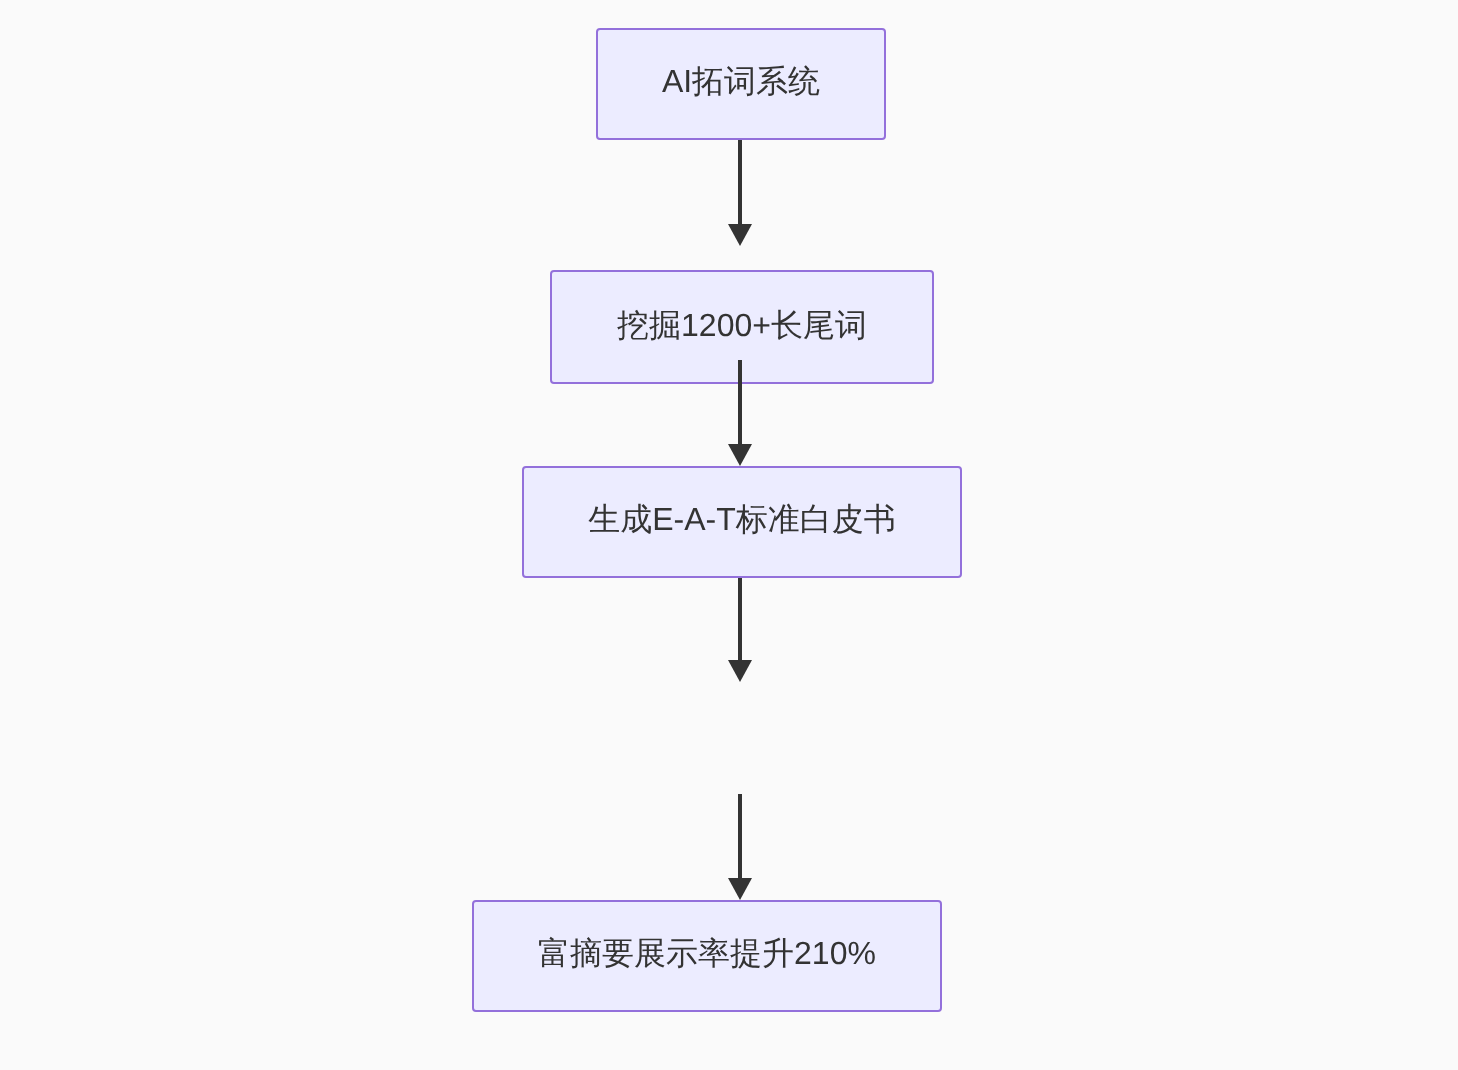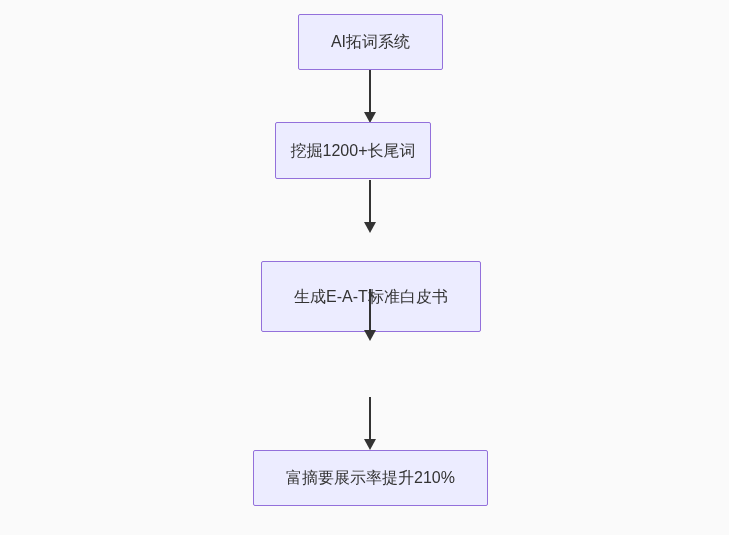--- a/index.html
+++ b/index.html
@@ -26,24 +26,24 @@
   }
   .flow-node .node-label {
     color: #333333;
     font-size: 16px;
     line-height: 1.2;
     white-space: nowrap;
     text-align: right;
   }
   
   .n1 { left: 298px; top: 14px;  width: 145px; height: 56px; }
-  .n2 { left: 275px; top: 122px; width: 156px; height: 57px; }
-  .n3 { left: 261px; top: 233px; width: 220px; height: 71px; margin-top: 28px; }
+  .n2 { left: 275px; top: 135px; width: 192px; height: 57px; }
+  .n3 { left: 261px; top: 233px; width: 220px; height: 56px; }
   .n4 { left: 265px; top: 341px; width: 212px; height: 56px; }
-  .n5 { left: 253px; top: 450px; width: 235px; height: 56px; }
+  .n5 { left: 236px; top: 450px; width: 235px; height: 56px; }
 
   .edge {
     position: absolute;
     left: 363px;
     width: 14px;
     display: flex;
     flex-direction: column;
     align-items: center;
   }
   .edge .line {

